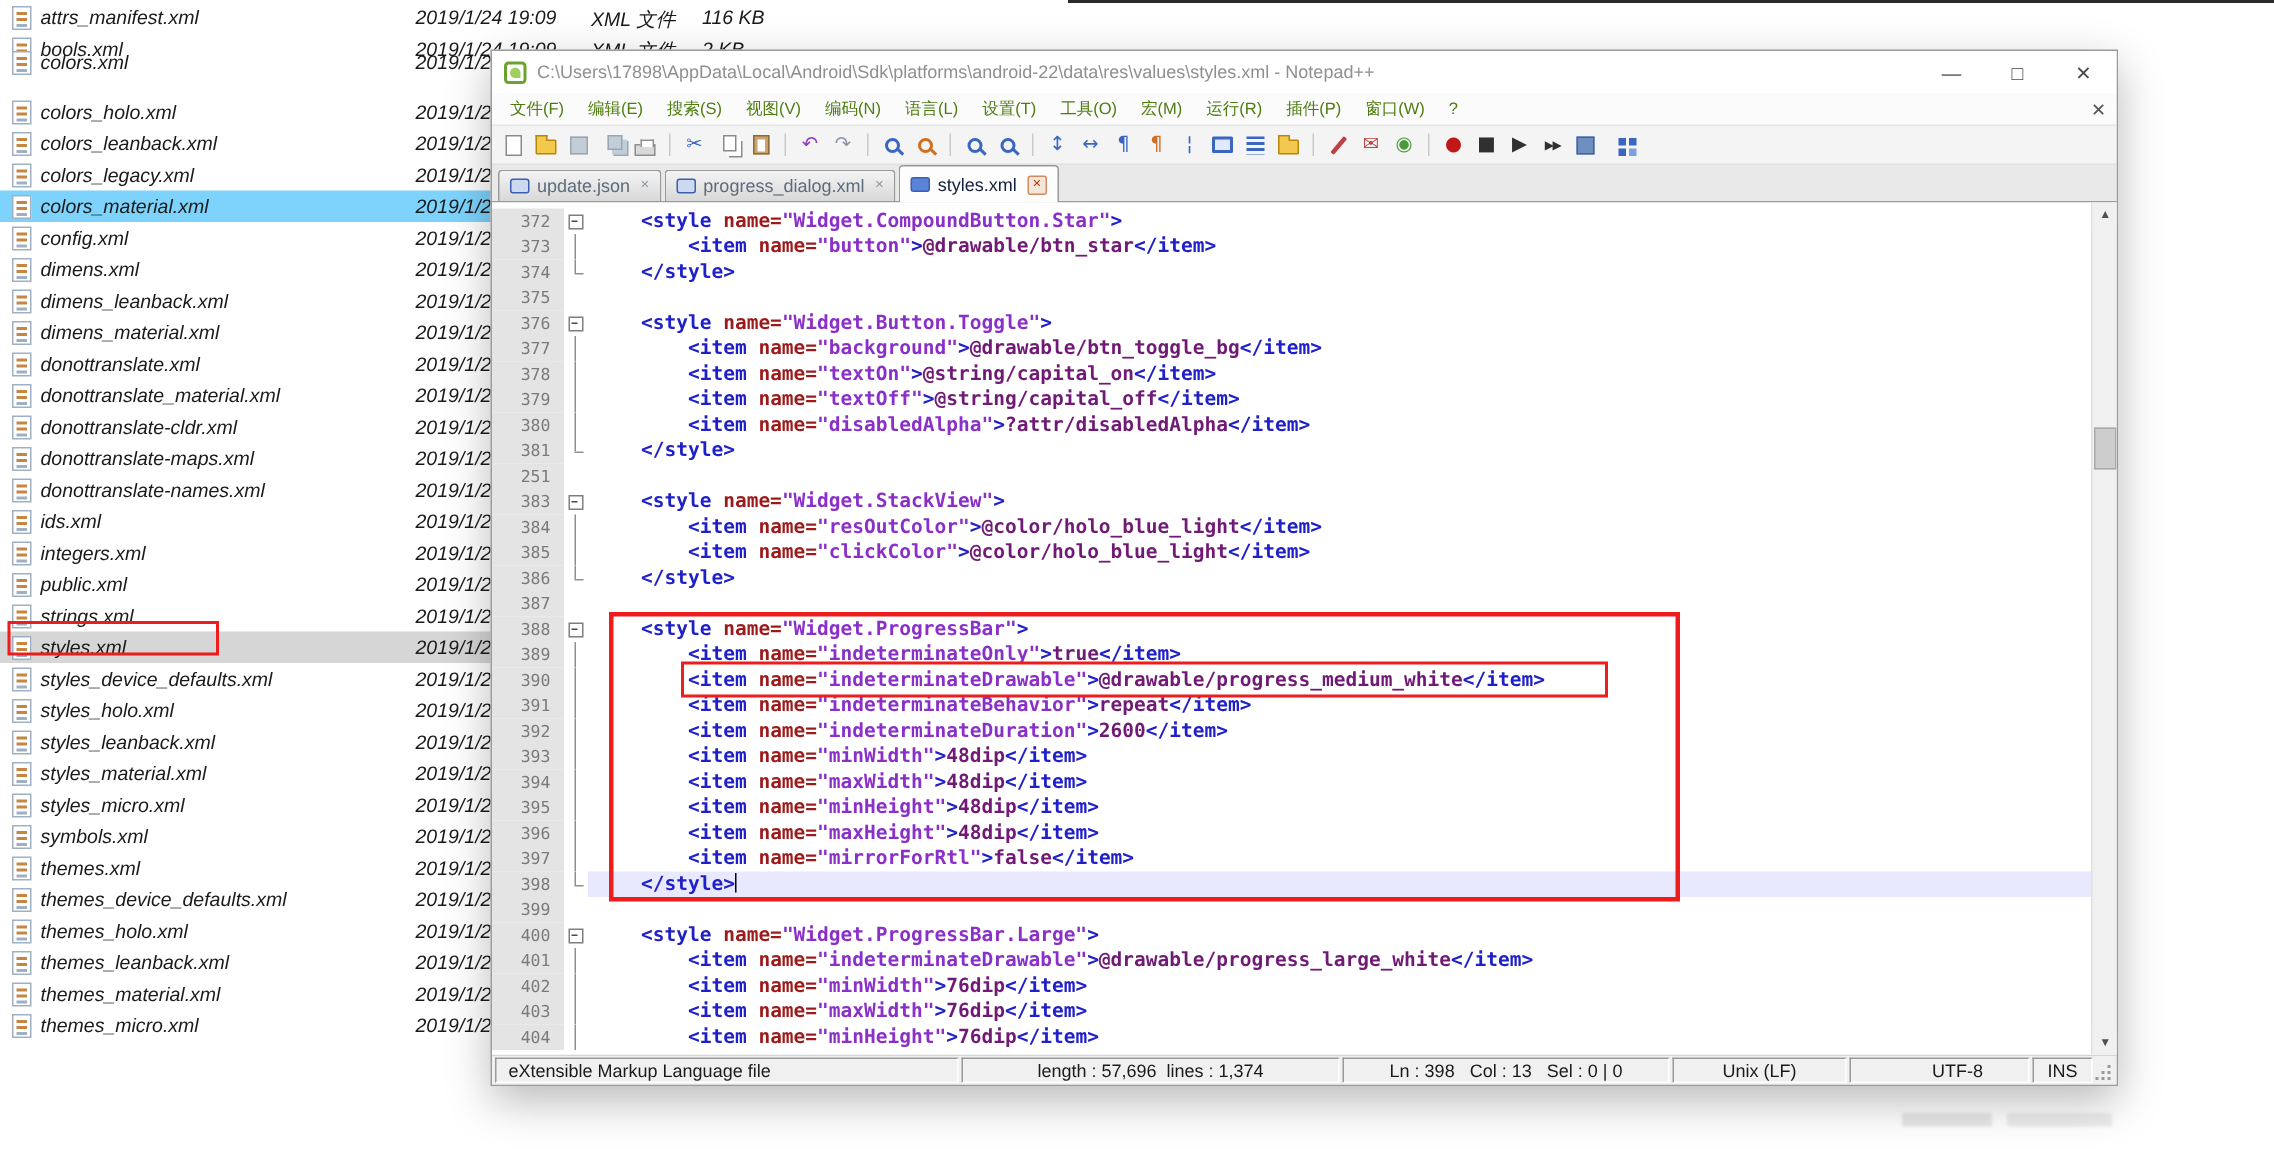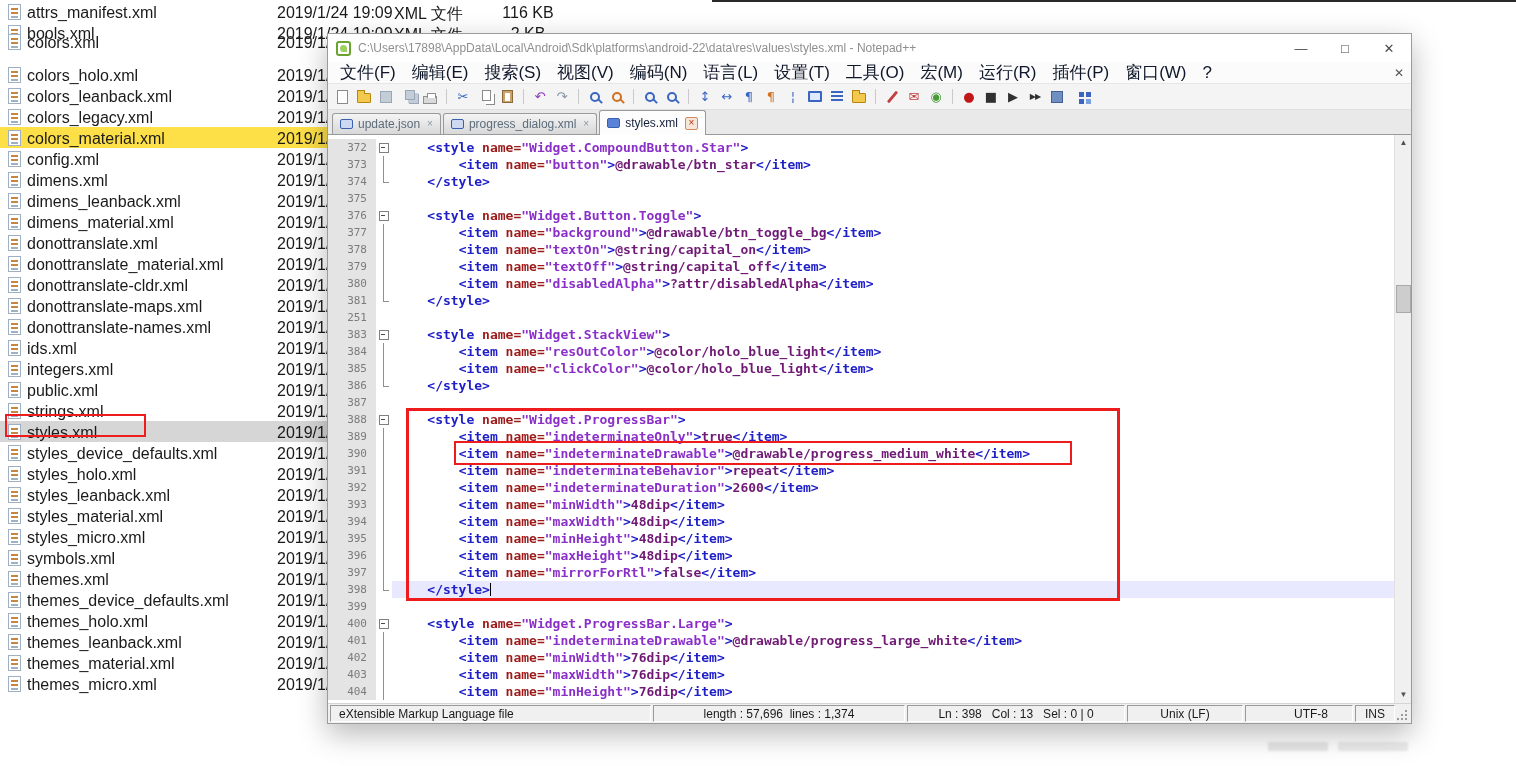--- a/index.html
+++ b/index.html
@@ -1,28 +1,28 @@
 <!DOCTYPE html>
 <html><head>
 <meta charset="utf-8">
 <style>
   * { box-sizing: border-box; margin: 0; padding: 0; }
   html,body { width:1516px; height:766px; }
   body { position:relative; background:#fff; font-family:"Liberation Sans", sans-serif; overflow:hidden; }
 
   
   .explorer { position:absolute; inset:0; z-index:1; }
-  .exp-row { position:absolute; left:0; width:640px; height:21px; font-size:16px; color:#1a1a1a; }
-  .exp-row.hover { background:#fde047; }
+  .exp-row { position:absolute; left:0; width:640px; height:21px; font-size:13px; color:#1a1a1a;font-style:italic; }
+  .exp-row.hover { background:#7dd3fc; }
   .exp-row.selected { background:#d6d6d6; }
   .exp-row span { position:absolute; top:3px; white-space:nowrap; }
   .exp-name { left:27px; }
   .exp-date { left:277px; }
   .exp-type { left:394px; }
-  .exp-size { left:484px; width:88px; text-align:center; }
+  .exp-size { left:468px; width:88px; text-align:left; }
   .xml-icon { position:absolute; left:8px; top:2px; width:13px; height:16px; background:#fff; border:1px solid #9fb0c4; }
   .xml-icon::after { content:""; position:absolute; left:2px; top:3px; width:7px; height:2px;
       background:#c68642; box-shadow:0 4px 0 #c68642, 0 8px 0 #9fb0c4; }
 
   .top-edge { position:absolute; left:712px; top:0; width:804px; height:2px; background:#2a2a2a; z-index:2; }
 
   
   .anno { position:absolute; border:3px solid #ee1c1c; background:transparent; }
   .anno-file { left:5px; top:414px; width:141px; height:23px; border-width:2px; z-index:20; }
   .anno-block { left:78px; top:273px; width:714px; height:193px; z-index:6; }
@@ -34,21 +34,21 @@
          display:flex; flex-direction:column; }
 
   .titlebar { height:28px; background:#ffffff; display:flex; align-items:center; padding-left:8px; flex:none; }
   .app-icon { width:15px; height:15px; border:2px solid #6ba32e; background:#fff; border-radius:3px; position:relative; flex:none; }
   .app-icon::after { content:""; position:absolute; left:2px; top:2px; width:7px; height:7px; background:#9ed060; border-radius:50% 50% 0 50%; }
   .title-text { margin-left:7px; font-size:12px; color:#8f8f8f; white-space:nowrap; overflow:hidden; flex:1; }
   .win-btn { width:44px; height:28px; display:flex; align-items:center; justify-content:center;
              font-size:13px; color:#4a4a4a; flex:none; }
 
   .menubar { height:22px; background:#fbfbfb; display:flex; align-items:center; padding-left:4px; flex:none; border-bottom:1px solid #e6e6e6; }
-  .menu-item { padding:0 8px; font-size:17px; color:#0f172a; line-height:22px; }
+  .menu-item { padding:0 8px; font-size:11px; color:#4d7c0f; line-height:22px; }
   .menu-spacer { flex:1; }
   .menu-close { width:24px; text-align:center; color:#555; font-size:12px; }
 
   .toolbar { height:26px; background:#f4f4f4; display:flex; align-items:center; padding-left:5px; gap:4px; flex:none; border-bottom:1px solid #e0e0e0; }
   .tbi { width:18px; height:18px; display:flex; align-items:center; justify-content:center; flex:none; }
   .tbi-sep { width:1px; height:15px; background:#c9c9c9; margin:0 3px; flex:none; }
   .tbi-glyph { font-size:13px; line-height:16px; font-family:"DejaVu Sans", sans-serif; }
   .mi { display:block; }
   .mi-page { width:11px; height:14px; background:#fff; border:1px solid #8a8a8a; }
   .mi-folder { width:14px; height:10px; background:#f2c94c; border:1px solid #b8860b; border-radius:1px; position:relative; margin-top:3px; }
@@ -106,21 +106,21 @@
   .vs-thumb { position:absolute; left:1px; top:150px; width:15px; height:28px; background:#cdcdcd; border:1px solid #a9a9a9; }
 
   
   .statusbar { height:20px; background:#f0f0f0; border-top:1px solid #d5d5d5; display:flex; align-items:stretch; flex:none; padding:1px 2px; gap:2px; }
   .sb { border:1px solid; border-color:#9a9a9a #fff #fff #9a9a9a; font-size:12px; color:#1a1a1a;
         display:flex; align-items:center; padding:0 8px; white-space:pre; overflow:hidden; }
   .sb-doctype { flex:1; }
   .sb-length { width:252px; justify-content:center; }
   .sb-pos { width:218px; justify-content:center; }
   .sb-eol { width:116px; justify-content:center; }
-  .sb-enc { width:108px; justify-content:center;padding-left:32px; }
+  .sb-enc { width:120px; justify-content:center;padding-left:32px; }
   .sb-ins { width:40px; justify-content:center; }
   .grip { width:12px; position:relative; }
   .grip::after { content:""; position:absolute; right:2px; bottom:2px; width:2px; height:2px; background:#9a9a9a;
       box-shadow:-4px 4px 0 #9a9a9a, 0 4px 0 #9a9a9a, -8px 8px 0 #9a9a9a, -4px 8px 0 #9a9a9a, 0 8px 0 #9a9a9a; bottom:10px; }
 
   .watermark { position:absolute; right:98px; bottom:10px; width:150px; height:18px; z-index:3;
       background:linear-gradient(#dedede,#dedede) 0 4px/60px 9px no-repeat, linear-gradient(#e4e4e4,#e4e4e4) 70px 4px/70px 9px no-repeat;
       filter:blur(1px); opacity:.7; border-radius:4px; }
 </style>
 </head>

